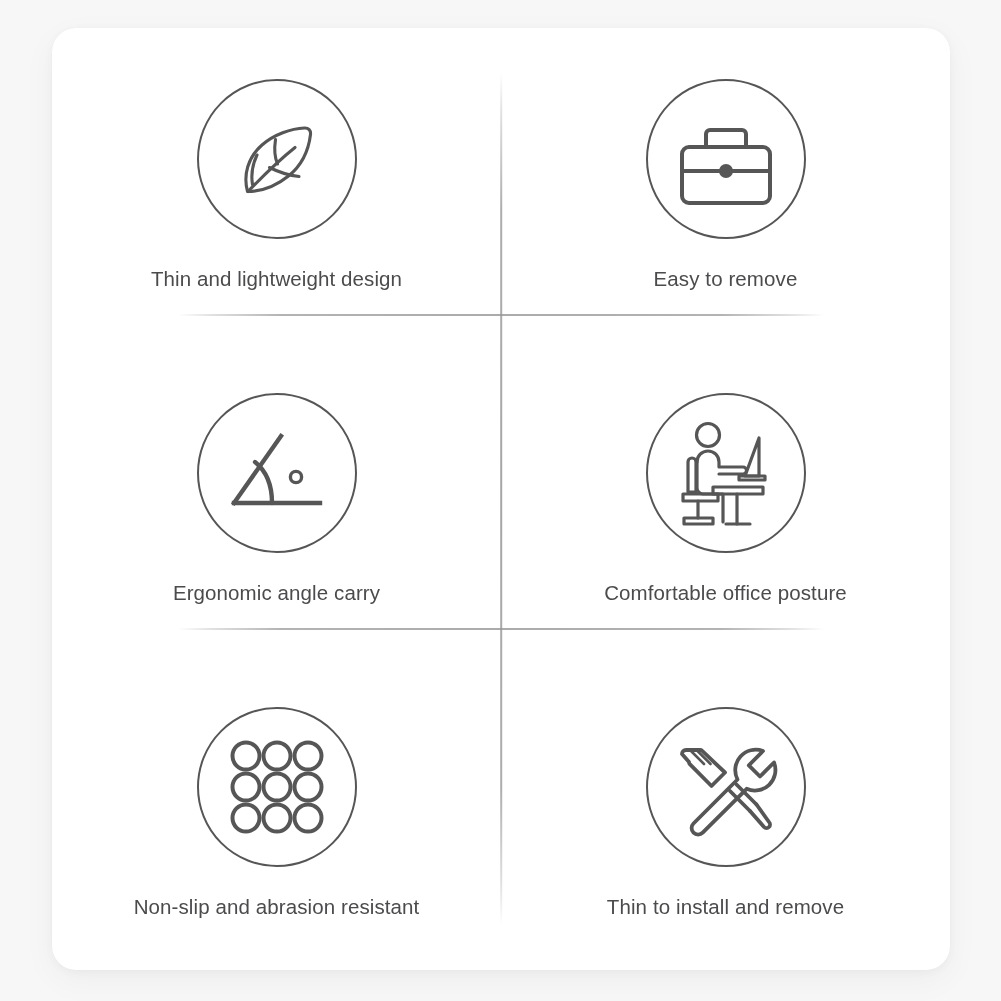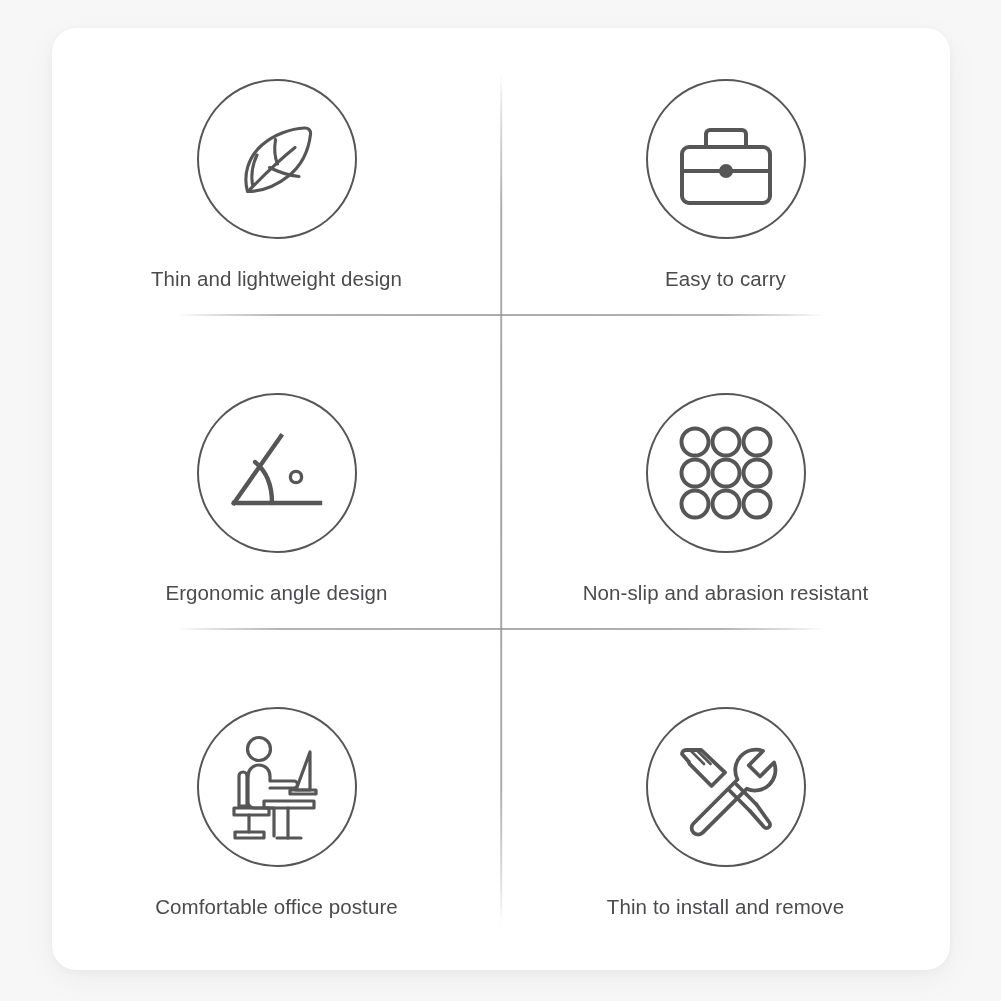--- a/index.html
+++ b/index.html
@@ -148,37 +148,69 @@
 
             <path d="M38 33 a4 4 0 0 1 4-4 h32 a4 4 0 0 1 4 4 v13 h-40 z"></path>
 
             <rect x="14" y="46" width="88" height="56" rx="7"></rect>
 
             <path d="M14 70 h88"></path>
 
             <circle cx="58" cy="70" r="7" fill="#565656" stroke="none"></circle>
           </svg>
         </div>
-        <div class="feature-label">Easy to carry</div>
+        <div class="feature-label">Easy to remove</div>
       </div>
 
       <div class="feature-cell">
         <div class="icon-badge">
           <svg width="116" height="116" viewBox="0 0 116 116" fill="none" stroke="#565656" stroke-width="4.4" stroke-linecap="square" stroke-linejoin="miter">
 
             <path d="M15 88 H101"></path>
 
             <path d="M15 88 L62 21"></path>
 
             <path d="M53 88 C53 69 46 55 36 47" stroke-linecap="round"></path>
 
             <circle cx="77" cy="62" r="5.6" stroke-width="3.4"></circle>
           </svg>
         </div>
-        <div class="feature-label">Ergonomic angle design</div>
+        <div class="feature-label">Ergonomic angle carry</div>
+      </div>
+
+      <div class="feature-cell">
+        <div class="icon-badge">
+          <svg width="118" height="118" viewBox="0 0 118 118" fill="none" stroke="#565656" stroke-width="3.2" stroke-linecap="round" stroke-linejoin="round">
+
+            <circle cx="41" cy="21" r="11.5"></circle>
+
+            <path d="M30 48 a11 11 0 0 1 11-11 a11 11 0 0 1 11 11 v5 h24 a3.5 3.5 0 0 1 0 7 h-24"></path>
+
+            <path d="M30 48 v26 a6 6 0 0 0 6 6 h20 v28"></path>
+
+            <path d="M21 48 a4 4 0 0 1 8 0 v30 h-8 z"></path>
+
+            <path d="M16 80 h35 v7 h-35 z"></path>
+
+            <path d="M31 87 v17"></path>
+
+            <path d="M17 104 h29 v6 h-29 z"></path>
+
+            <path d="M46 73 h50 v7 h-50 z"></path>
+
+            <path d="M70 80 v30"></path>
+
+            <path d="M59 110 h24"></path>
+
+            <path d="M78 62 L92 24 v38 z"></path>
+
+            <path d="M72 62 h26 v4 h-26 z"></path>
+          </svg>
+        </div>
+        <div class="feature-label">Comfortable office posture</div>
       </div>
 
       <div class="feature-cell">
         <div class="icon-badge">
           <svg width="116" height="116" viewBox="0 0 116 116" fill="none" stroke="#565656" stroke-width="4">
             <circle cx="27" cy="27" r="13.5"></circle>
             <circle cx="58" cy="27" r="13.5"></circle>
             <circle cx="89" cy="27" r="13.5"></circle>
             <circle cx="27" cy="58" r="13.5"></circle>
             <circle cx="58" cy="58" r="13.5"></circle>
@@ -186,52 +218,20 @@
             <circle cx="27" cy="89" r="13.5"></circle>
             <circle cx="58" cy="89" r="13.5"></circle>
             <circle cx="89" cy="89" r="13.5"></circle>
           </svg>
         </div>
         <div class="feature-label">Non-slip and abrasion resistant</div>
       </div>
 
       <div class="feature-cell">
         <div class="icon-badge">
-          <svg width="118" height="118" viewBox="0 0 118 118" fill="none" stroke="#565656" stroke-width="3.2" stroke-linecap="round" stroke-linejoin="round">
-
-            <circle cx="41" cy="21" r="11.5"></circle>
-
-            <path d="M30 48 a11 11 0 0 1 11-11 a11 11 0 0 1 11 11 v5 h24 a3.5 3.5 0 0 1 0 7 h-24"></path>
-
-            <path d="M30 48 v26 a6 6 0 0 0 6 6 h20 v28"></path>
-
-            <path d="M21 48 a4 4 0 0 1 8 0 v30 h-8 z"></path>
-
-            <path d="M16 80 h35 v7 h-35 z"></path>
-
-            <path d="M31 87 v17"></path>
-
-            <path d="M17 104 h29 v6 h-29 z"></path>
-
-            <path d="M46 73 h50 v7 h-50 z"></path>
-
-            <path d="M70 80 v30"></path>
-
-            <path d="M59 110 h24"></path>
-
-            <path d="M78 62 L92 24 v38 z"></path>
-
-            <path d="M72 62 h26 v4 h-26 z"></path>
-          </svg>
-        </div>
-        <div class="feature-label">Comfortable office posture</div>
-      </div>
-
-      <div class="feature-cell">
-        <div class="icon-badge">
           <svg width="116" height="116" viewBox="0 0 116 116" fill="none" stroke="#565656" stroke-width="3.8" stroke-linecap="round" stroke-linejoin="round">
 
             <path d="M14 25 a4 4 0 0 1 4-4 l14 0 a3 3 0 0 1 2.2 0.9 L57 43.5 L43.5 57 L21.8 35.2
                      A3 3 0 0 1 21 33 Z"></path>
 
             <path d="M21.5 20.5 L36 35" stroke-width="2.6"></path>
             <path d="M28 20.5 L42.5 35" stroke-width="2.6"></path>
 
             <path d="M62 62 L82 82"></path>
             <path d="M68.5 55.5 L88.5 75.5"></path>

